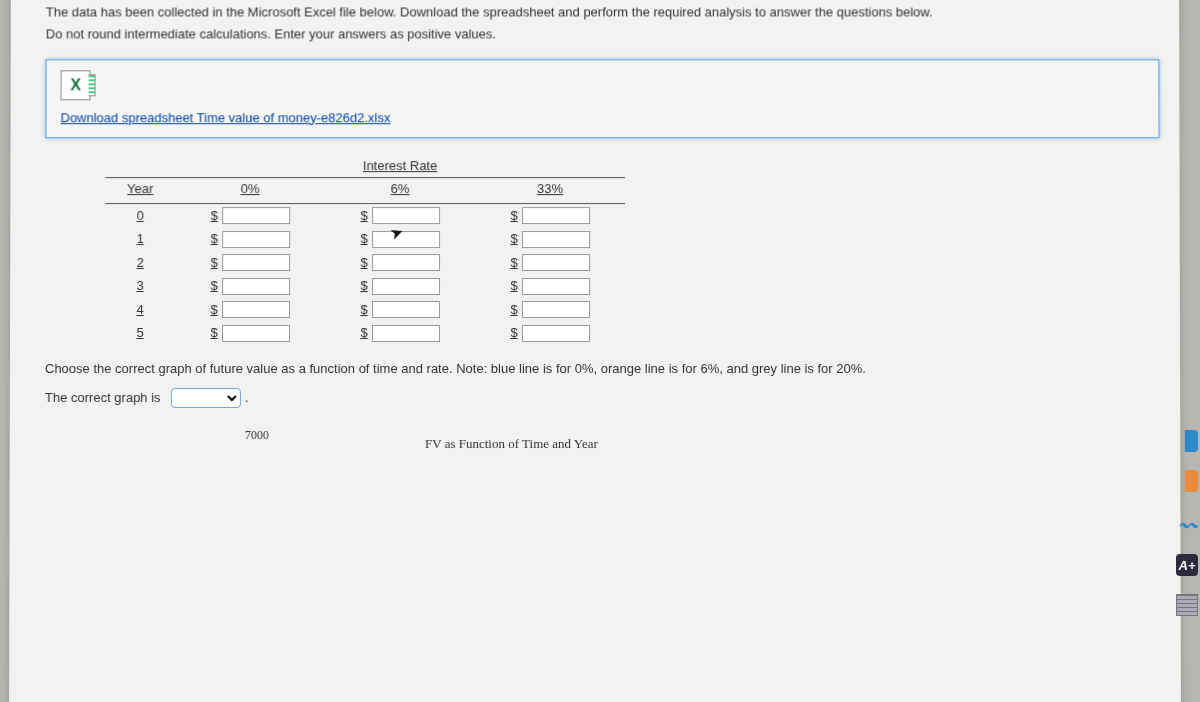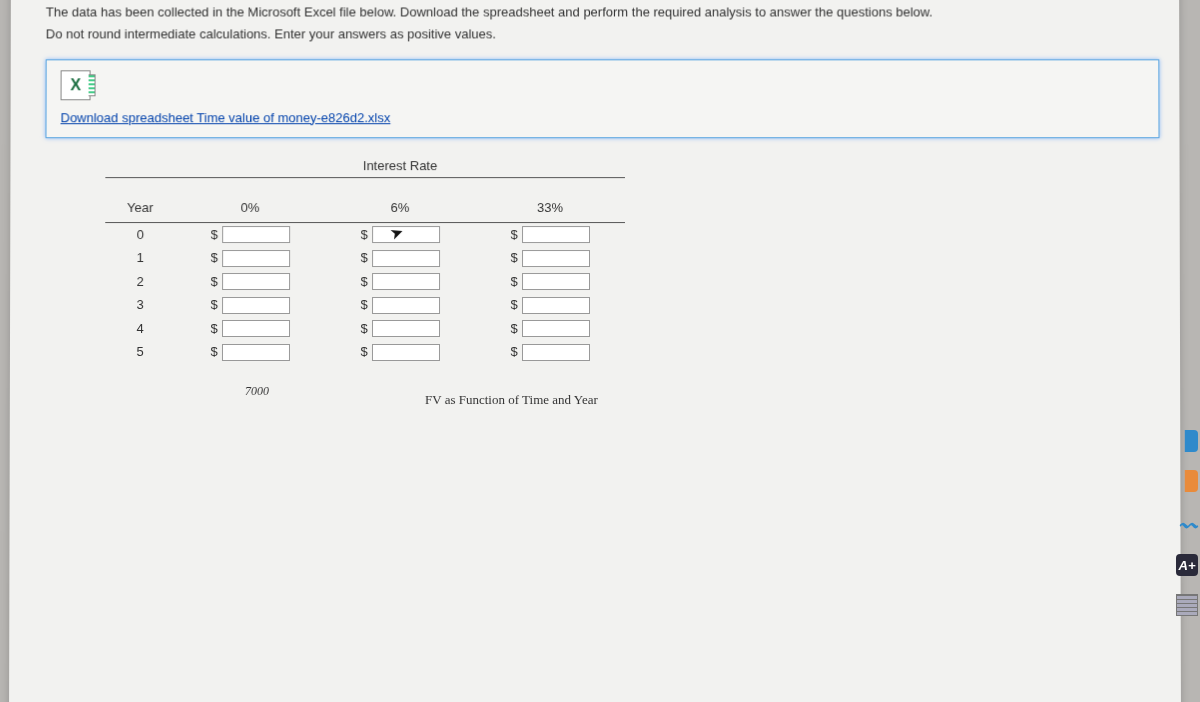--- a/index.html
+++ b/index.html
@@ -92,30 +92,31 @@
     background: #fff;
     padding: 0 3px;
   }
   .tbl-wrap {
     margin-left: 60px;
     margin-top: 6px;
   }
   table.fvtab {
     border-collapse: collapse;
     font-size: 13px;
+    text-decoration: underline;
   }
   table.fvtab th, table.fvtab td {
     padding: 2px 10px;
     font-weight: normal;
     text-align: center;
   }
   table.fvtab .hdr-row th {
     border-top: 1px solid #555;
     border-bottom: 1px solid #555;
-    padding-top: 20px;
+    padding-top: 1px;
     padding-bottom: 4px;
   }
   .int-rate-hdr {
     text-align: center;
     padding-bottom: 3px;
   }
   .col-year { width: 70px; }
   .col-rate { width: 150px; }
   td.cell-in { text-align: left; white-space: nowrap; }
   .graph-note { margin-top: 14px; line-height: 1.5; }
@@ -130,21 +131,20 @@
   .chart-area {
     margin-top: 20px;
     position: relative;
   }
   .chart-y {
     position: absolute;
     left: 200px;
     top: 0;
     font-size: 12px;
     font-family: "Times New Roman", serif;
-    font-style: italic;
   }
   .chart-title {
     position: absolute;
     left: 380px;
     top: 8px;
     font-size: 13px;
     font-family: "Times New Roman", serif;
   }
   .cursor-arrow {
     position: absolute;
@@ -245,20 +245,29 @@
               <td>5</td>
               <td class="cell-in"><span class="dollar">$</span><input type="text" class="table-in" style=""></td>
               <td class="cell-in"><span class="dollar">$</span><input type="text" class="table-in" style=""></td>
               <td class="cell-in"><span class="dollar">$</span><input type="text" class="table-in" style=""></td>
             </tr>
           </tbody>
       </table>
     </div>
   </div>
 
+  <div class="graph-note">
+    <div>Choose the correct graph of future value as a function of time and rate. Note: blue line is for 0%, orange line is for 6%, and grey line is for 20%.</div>
+    <div style="margin-top:10px;">
+      <span>The correct graph is</span>
+      &nbsp;
+      <select class="graph-sel"></select>
+      <span>.</span>
+    </div>
+  </div>
 
   <div class="chart-area">
     <div class="chart-y">7000</div>
     <div class="chart-title">FV as Function of Time and Year</div>
   </div>
 
 </div>
 
 <div class="side-icons">
   <div class="ic ic-blue"></div>

